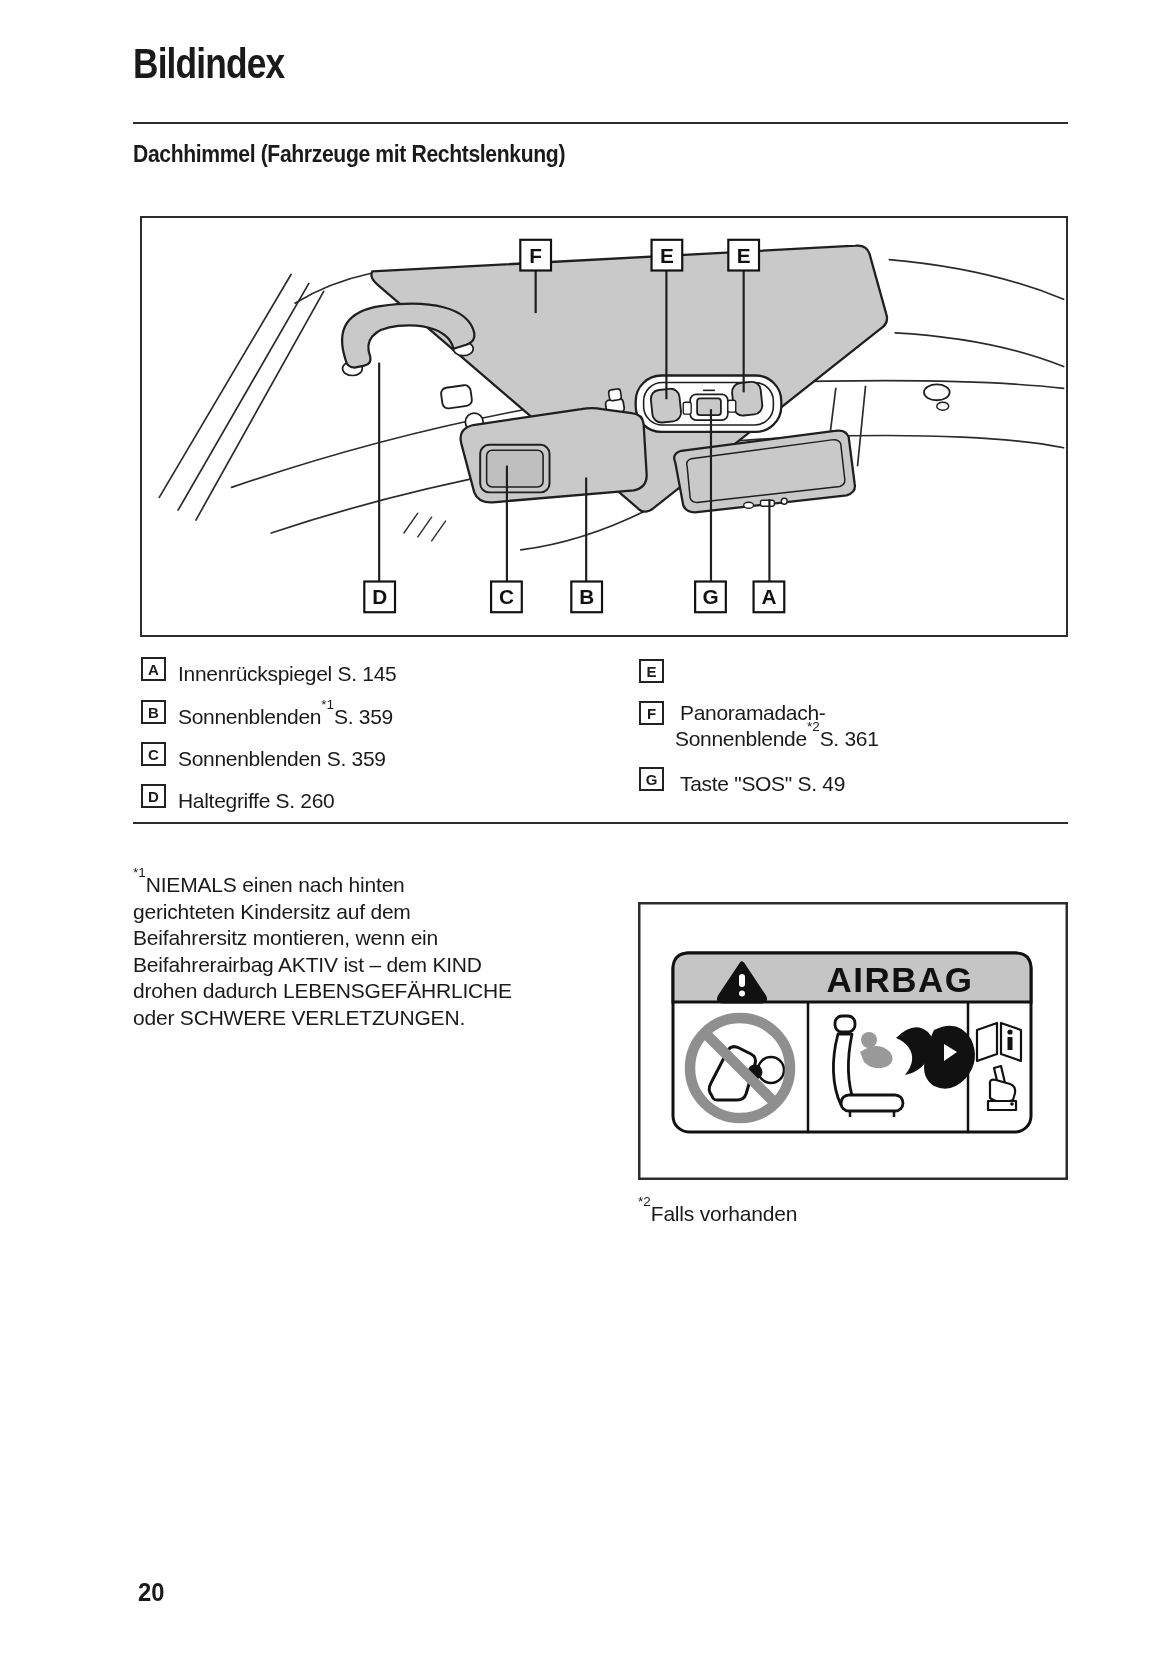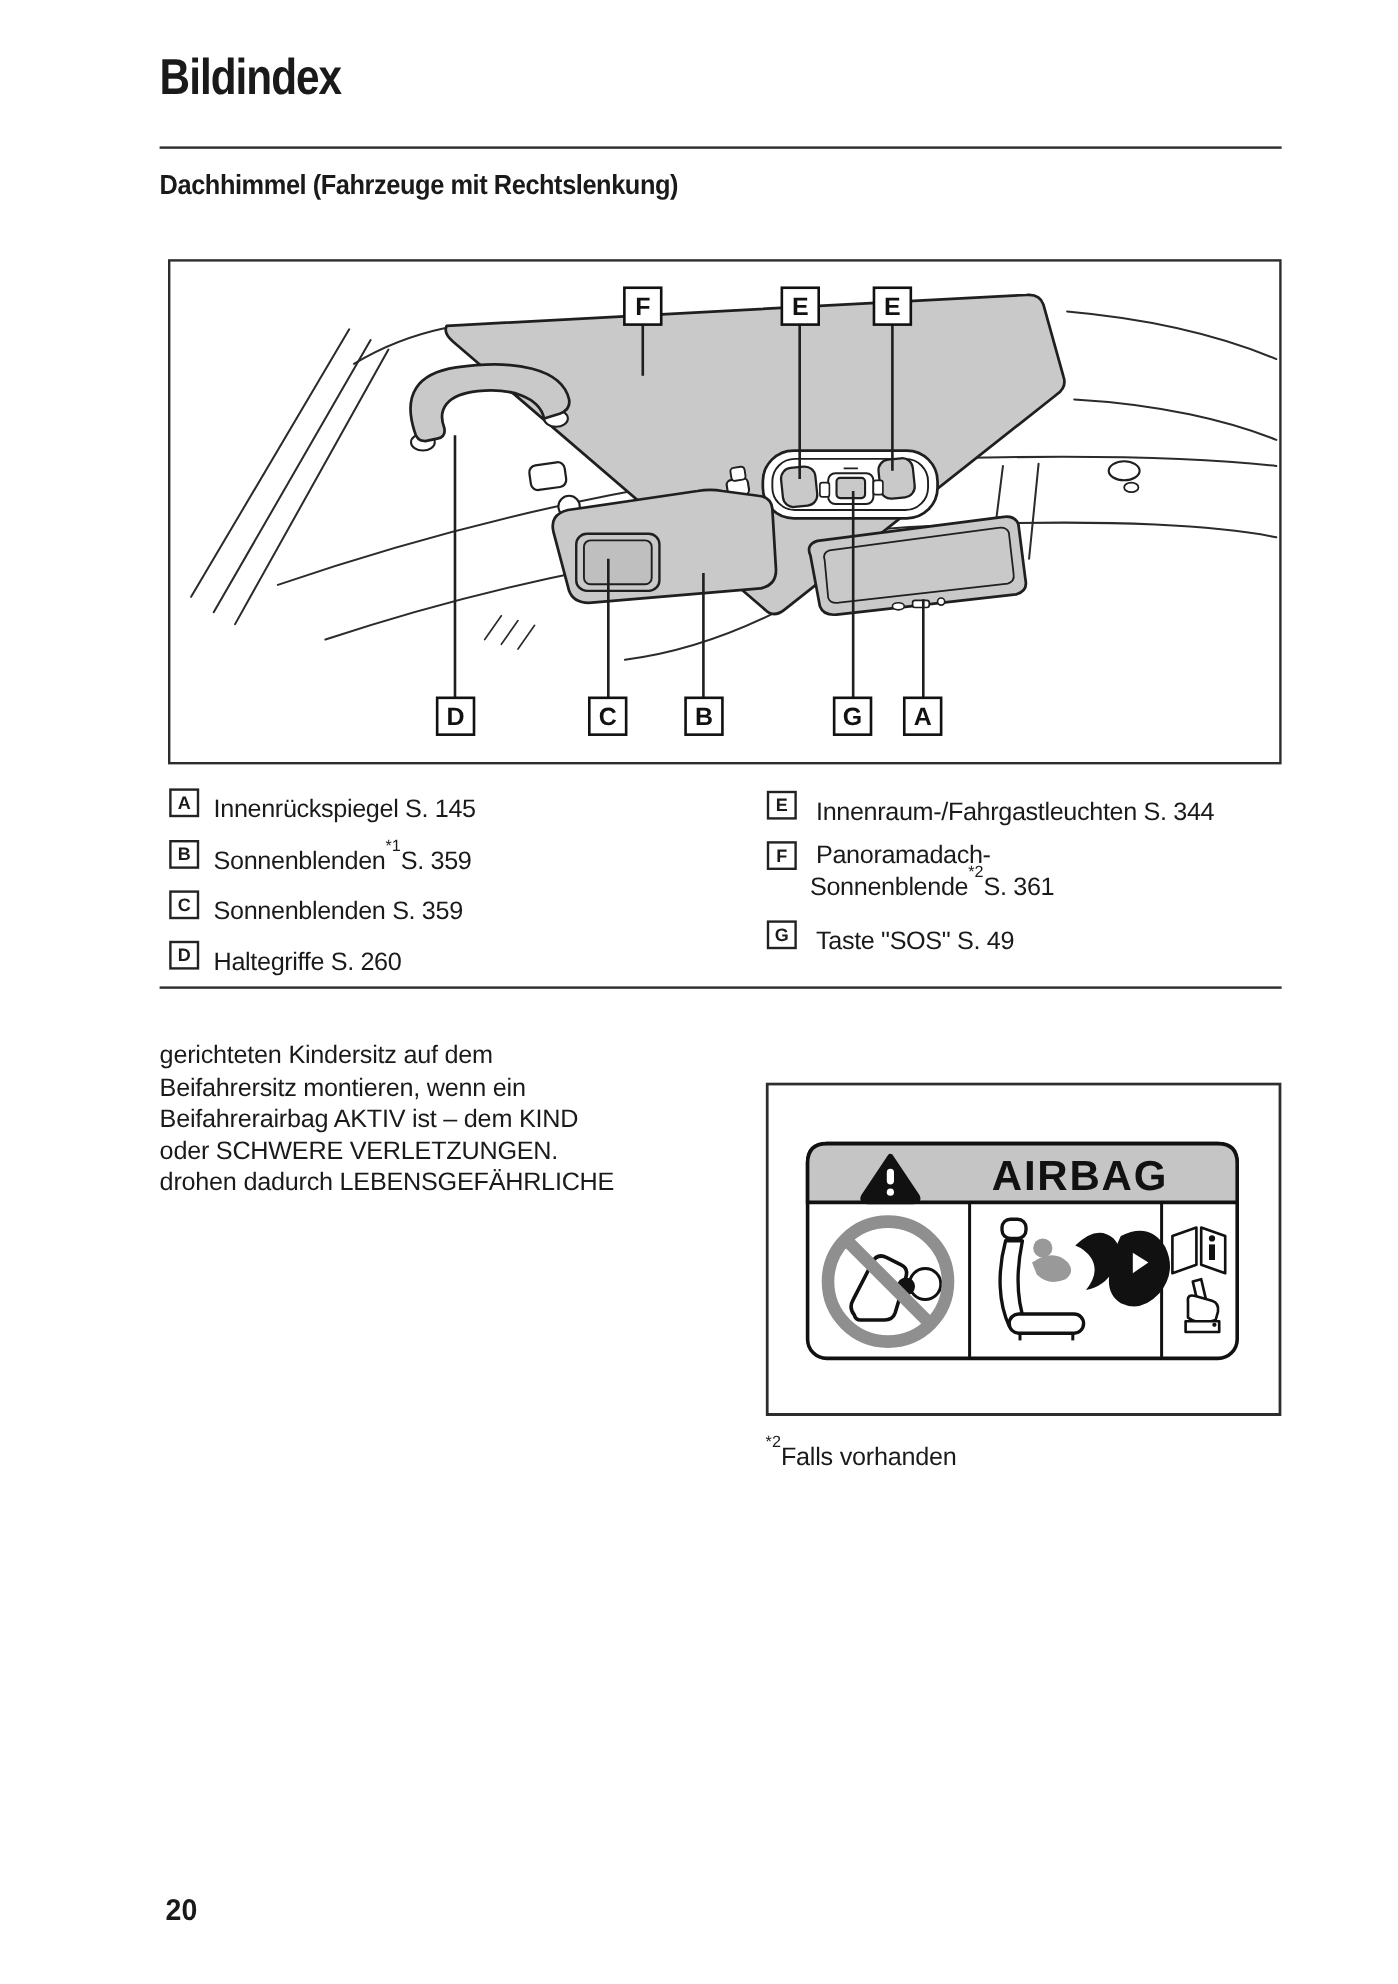--- a/index.html
+++ b/index.html
@@ -161,42 +161,42 @@
     <span class="lbox">C</span>
     <span class="ltext"><span>Sonnenblenden</span><sup class="sup"></sup><span> S. 359</span></span>
   </div>
   <div class="abs lrow" style="left:121px;top:784px;">
     <span class="lbox">D</span>
     <span class="ltext"><span>Haltegriffe</span><sup class="sup"></sup><span> S. 260</span></span>
   </div>
 
   <div class="abs lrow rcol" style="left:619px;top:659px;">
     <span class="lbox">E</span>
-    <span class="ltext"><span>Innenraum-/Fahrgastleuchten</span><sup class="sup"></sup><span> S. 344</span></span>
   </div>
   <div class="abs lrow rcol" style="left:619px;top:701px;">
     <span class="lbox">F</span>
     <span class="ltext"><span>Panoramadach-</span></span>
   </div>
   <div class="abs" style="left:655px;top:726px;font-size:21px;letter-spacing:-0.3px;white-space:nowrap;">
     <span>Sonnenblende</span><sup class="sup">*2</sup><span>S. 361</span>
   </div>
   <div class="abs lrow rcol" style="left:619px;top:767px;">
     <span class="lbox">G</span>
     <span class="ltext"><span>Taste "SOS"</span><sup class="sup"></sup><span> S. 49</span></span>
   </div>
 
   <div class="abs rule" style="top:822px;"></div>
 
   <div class="abs fn" style="left:113px;top:867px;">
+    <div><sup class="sup">*1</sup><span>NIEMALS einen nach hinten</span></div>
     <div>gerichteten Kindersitz auf dem</div>
     <div>Beifahrersitz montieren, wenn ein</div>
     <div>Beifahrerairbag AKTIV ist – dem KIND</div>
+    <div>drohen dadurch LEBENSGEFÄHRLICHE</div>
     <div>oder SCHWERE VERLETZUNGEN.</div>
-    <div>drohen dadurch LEBENSGEFÄHRLICHE</div>
   </div>
 
   <div class="abs airbag-figure">
     <svg viewBox="0 0 430 278">
       <rect x="1.25" y="1.25" width="427.5" height="275.5" fill="#ffffff" stroke="#2d2d2d" stroke-width="2.5"></rect>
 
       <rect x="35" y="51" width="358" height="179" rx="16" fill="#ffffff" stroke="#111" stroke-width="3"></rect>
       <path d="M 35,100 L 393,100 L 393,67 Q 393,51 377,51 L 51,51 Q 35,51 35,67 Z" fill="#c5c5c5" stroke="#111" stroke-width="3"></path>
       <line x1="170" y1="100" x2="170" y2="230" stroke="#111" stroke-width="2.5"></line>
       <line x1="330" y1="100" x2="330" y2="230" stroke="#111" stroke-width="2.5"></line>

